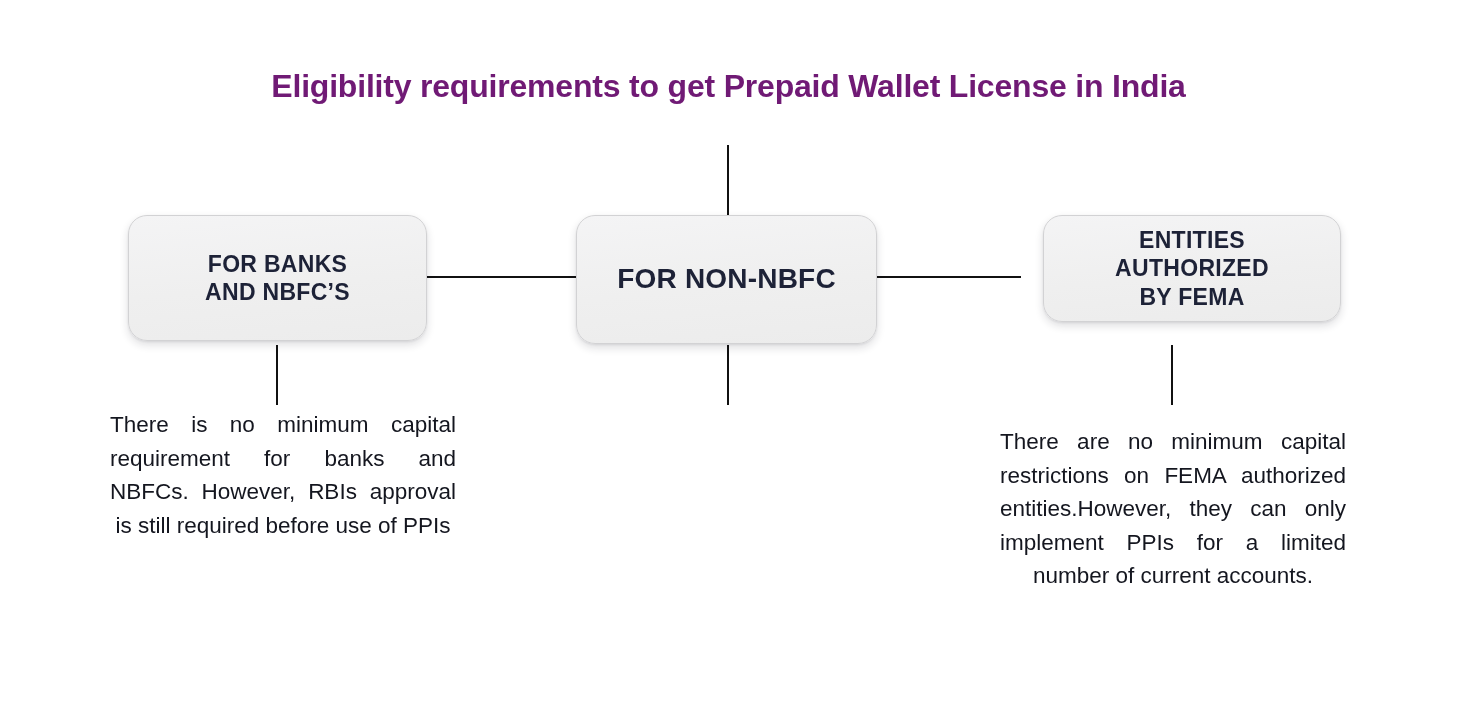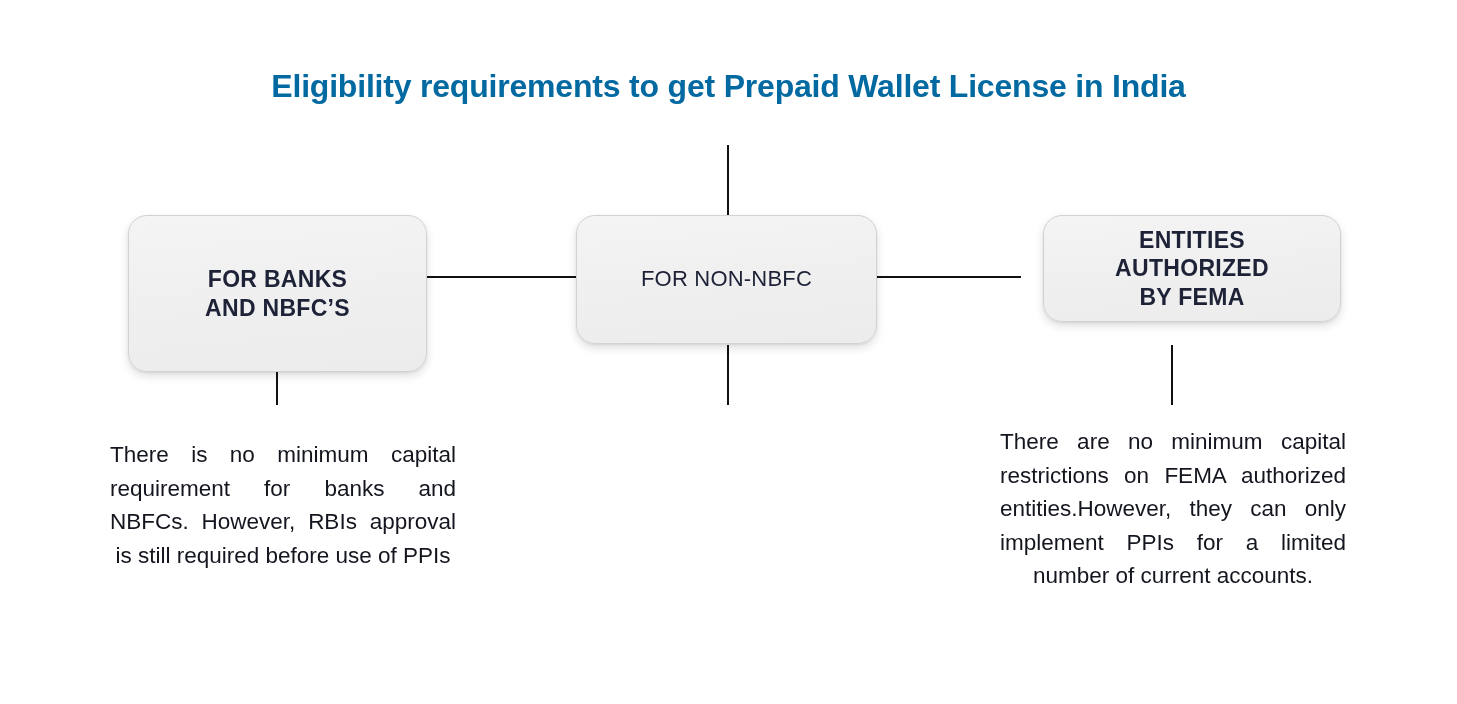--- a/index.html
+++ b/index.html
@@ -24,21 +24,21 @@
   
   .page-title {
     position: absolute;
     top: 68px;
     left: 0;
     width: 1457px;
     text-align: center;
     font-size: 32px;
     font-weight: 700;
     letter-spacing: -0.2px;
-    color: #0369a1;
+    color: #701a75;
     white-space: nowrap;
   }
 
   
   .connector {
     position: absolute;
     background: #111111;
   }
   .connector.vertical   { width: 2px; }
   .connector.horizontal { height: 2px; }
@@ -57,37 +57,37 @@
     justify-content: center;
     text-align: center;
     color: #1d2237;
     line-height: 1.22;
   }
   .node-box .node-label {
     display: block;
     white-space: pre-line;
   }
   .node-box.bold   .node-label { font-weight: 700; font-size: 23px; letter-spacing: 0.3px; }
-  .node-box.medium .node-label { font-weight: 400; font-size: 22px; letter-spacing: 0.2px; }
+  .node-box.medium .node-label { font-weight: 700; font-size: 28px; letter-spacing: 0.2px; }
 
-  #box-banks  { left: 128px;  top: 215px; width: 299px; height: 157px; }
+  #box-banks  { left: 128px;  top: 215px; width: 299px; height: 126px; }
   #box-nonnbfc{ left: 576px;  top: 215px; width: 301px; height: 129px; }
   #box-fema   { left: 1043px; top: 215px; width: 298px; height: 107px; }
 
   
   .caption {
     position: absolute;
     color: #14161f;
     font-size: 22.5px;
     line-height: 33.5px;
     text-align: justify;
     text-align-last: center;
     text-justify: inter-word;
   }
-  #caption-banks  { left: 110px;  top: 408px; width: 346px; margin-top: 30px; }
+  #caption-banks  { left: 110px;  top: 408px; width: 346px; }
   #caption-nonnbfc{ left: 556px;  top: 408px; width: 346px; }
   #caption-fema   { left: 1000px; top: 425px; width: 346px; }
 </style>
 </head>
 <body>
 
 <div id="diagram-root">
 
   <div class="page-title">Eligibility requirements to get Prepaid Wallet License in India</div>
 

